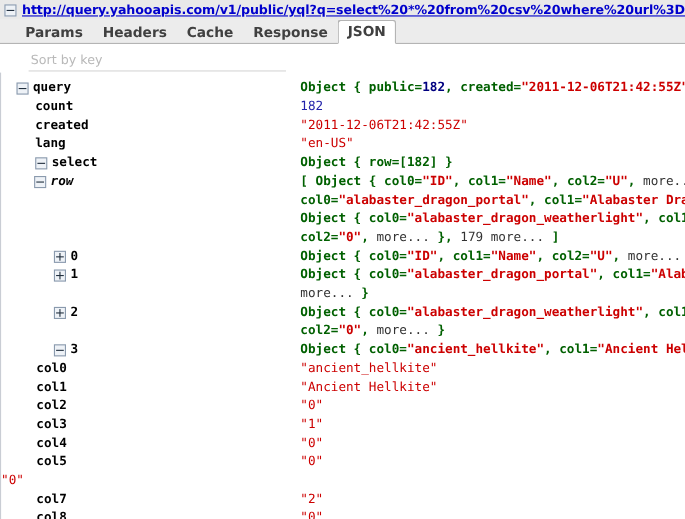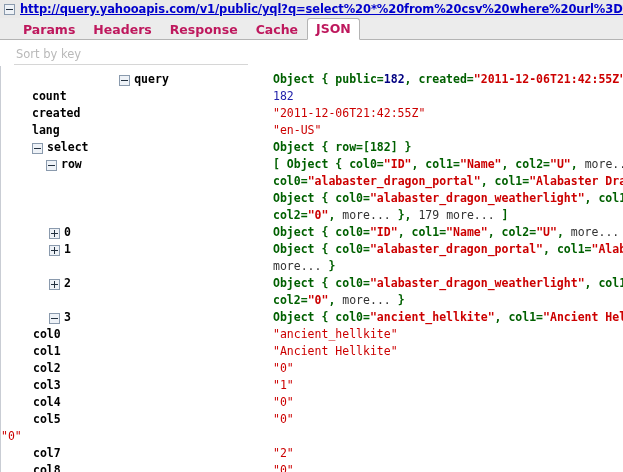--- a/index.html
+++ b/index.html
@@ -71,21 +71,21 @@
     position: relative;
     display: flex;
     align-items: flex-end;
     padding-left: 14px;
     box-sizing: border-box;
     border-bottom: 1px solid #b4b4b4;
   }
   .tab {
     font-size: 12.5px;
     font-weight: bold;
-    color: #be185d;
+    color: #404040;
     padding: 2px 8px 3px 8px;
     line-height: 15px;
     border: 1px solid transparent;
     border-bottom: none;
     position: relative;
     top: 1px;
     white-space: nowrap;
     font-family: "DejaVu Sans", sans-serif;
   }
   .tab.active {
@@ -98,21 +98,21 @@
 
   
   .sortbar {
     height: 26px;
     background: #ffffff;
     display: flex;
     align-items: center;
     box-sizing: border-box;
   }
   .sort-input {
-    margin-left: 14px;
+    margin-left: 26px;
     margin-top: 4px;
     width: 230px;
     border: none;
     border-bottom: 1px solid #d6d6d6;
     outline: none;
     font-family: "DejaVu Sans", sans-serif;
     font-size: 11.5px;
     color: #555;
     padding: 1px 2px 3px 2px;
     background: transparent;
@@ -176,39 +176,39 @@
   }
 
   
   .t-obj   { color: #006000; font-weight: bold; }
   .t-str   { color: #cc0000; font-weight: bold; }
   .t-plain { color: #cc0000; font-weight: normal; }
   .t-num   { color: #000080; font-weight: bold; }
   .t-numplain { color: #2222aa; font-weight: normal; }
   .t-more  { color: #333333; font-weight: normal; }
 
-  .ind-0 { padding-left: 14px; justify-content: center; }
+  .ind-0 { padding-left: 14px; }
   .ind-1 { padding-left: 31px; }
-  .ind-2 { padding-left: 45px; }
+  .ind-2 { padding-left: 30px; font-style: italic; }
   .ind-3 { padding-left: 48px; }
   .ind-4 { padding-left: 32px; }
 </style>
 </head>
 <body>
 
 <div class="urlbar">
   <span class="twisty"></span>
   <a href="#" class="url-link">http://query.yahooapis.com/v1/public/yql?q=select%20*%20from%20csv%20where%20url%3D%27ht</a>
 </div>
 
 <div class="tabstrip">
   <div class="tab">Params</div>
   <div class="tab">Headers</div>
+  <div class="tab">Cache</div>
   <div class="tab">Response</div>
-  <div class="tab">Cache</div>
   <div class="tab active">JSON</div>
 </div>
 
 <div class="sortbar">
   <input class="sort-input" type="text" placeholder="Sort by key" style="">
 </div>
 
 <div class="tree" id="json-tree">
     <div class="row">
       <div class="name-cell ind-0">

